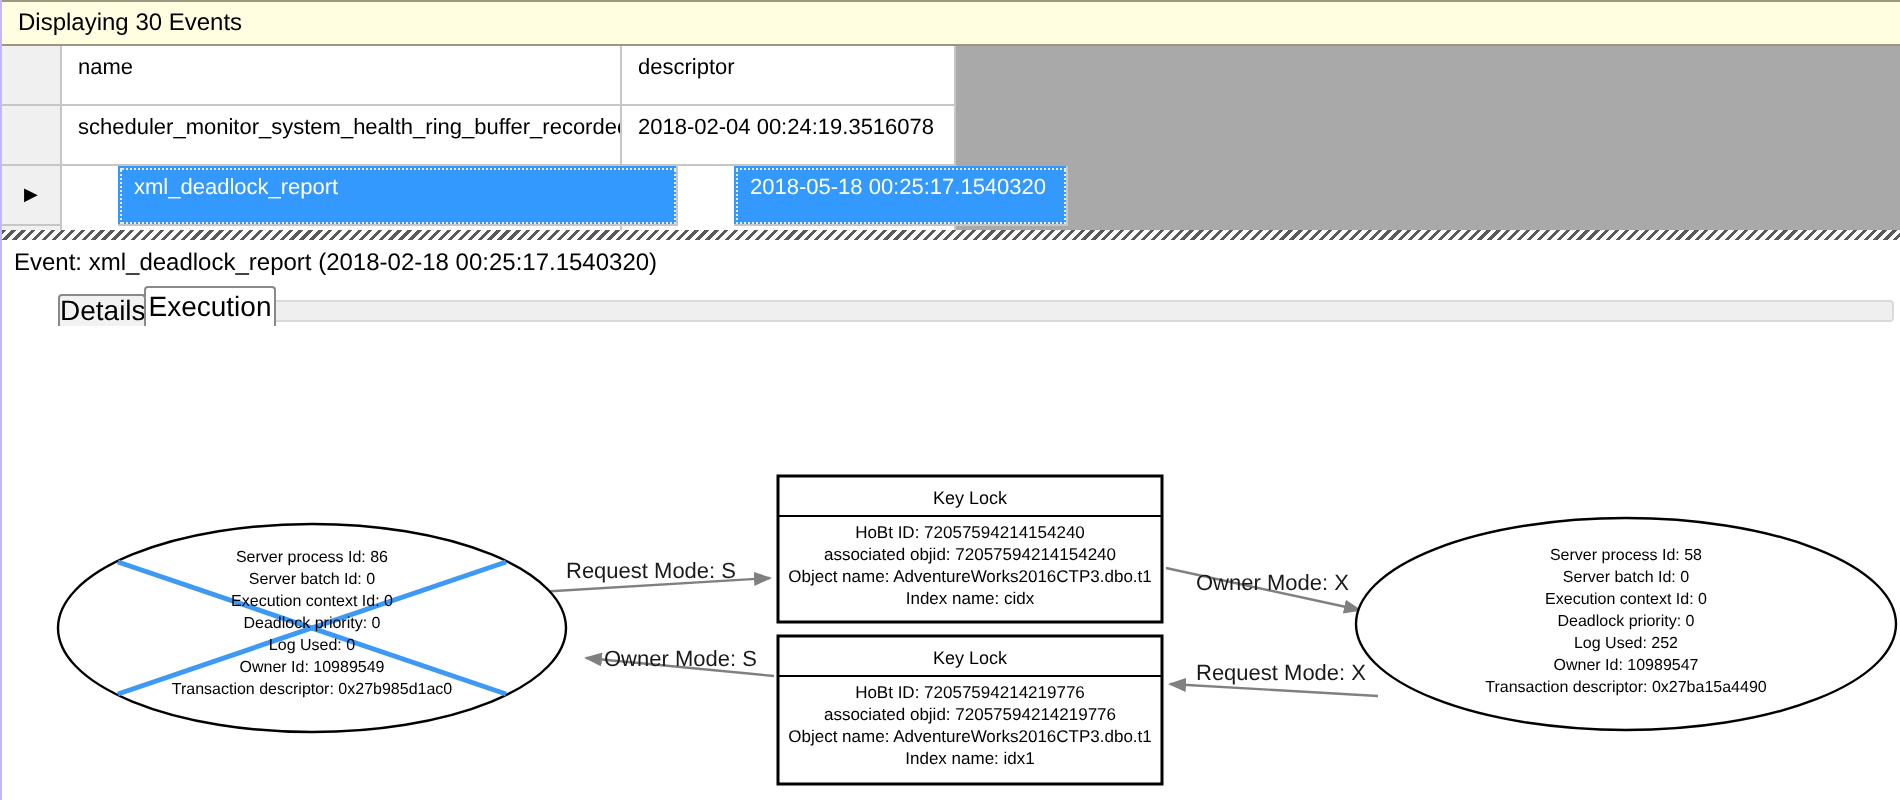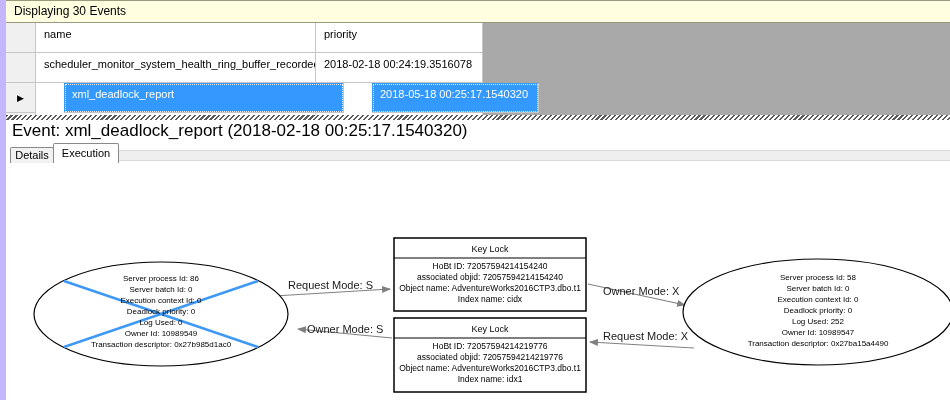--- a/index.html
+++ b/index.html
@@ -1,19 +1,19 @@
 <!DOCTYPE html>
 <html><head>
 <meta charset="utf-8">
 <style>
   * { box-sizing: border-box; margin: 0; padding: 0; }
   body { font-family: "Liberation Sans", "DejaVu Sans", sans-serif; background: #fff; }
   .screen {
     position: relative; width: 950px; height: 400px; overflow: hidden;
-    background: #fff; border-left: 6px solid #c4b5fd;
+    background: #fff; border-left: 1px solid #c4b5fd;
   }
   
   .titlebar {
     position: absolute; left: 0; top: 0; width: 950px; height: 23px;
     background: #fffee1; border: 1px solid #9b9880; border-left: none;
     font-size: 12px; color: #000; line-height: 21px; padding-left: 8px;
   }
   
   .gridwrap { position: absolute; left: 0; top: 23px; width: 950px; height: 92px; background: #a9a9a9; }
   .grid { position: absolute; left: 0; top: 0; width: 477px; height: 92px; background: #fff; font-size: 11px; }
@@ -41,28 +41,28 @@
   }
   
   .squiggle {
     position: absolute; left: 0; top: 115px; width: 950px; height: 5px;
     background:
       repeating-linear-gradient(135deg, #5a5a5a 0, #5a5a5a 1.5px, #ffffff 1.5px, #ffffff 3.5px);
   }
   
   .eventbar {
     position: absolute; left: 0; top: 120px; width: 919px; height: 22px;
-    background: #fff; font-size: 17px; color: #000; line-height: 22px; padding-left: 6px;
+    background: #fff; font-size: 12px; color: #000; line-height: 22px; padding-left: 6px;
   }
   
   .tabstrip { position: absolute; left: 0; top: 142px; width: 950px; height: 21px; background: #fff; }
   .tab {
-    position: absolute; font-size: 11px; color: #000; text-align: center;
+    position: absolute; font-size: 14px; color: #000; text-align: center;
     border: 1px solid #898989; border-bottom: none;
-    border-radius: 2px 2px 0 0; background: #f2f2f2;
+    border-radius: 2px 2px 0 0; background: #f2f2f2; margin-left: 24px;
   }
   .tab.inactive { left: 4px; top: 5px; height: 16px; width: 44px; line-height: 15px; }
   .tab.active  { left: 47px; top: 1px; height: 20px; width: 66px; line-height: 19px; background: #fff; z-index: 2; }
   .tabfiller {
     position: absolute; left: 112px; top: 8px; width: 834px; height: 11px;
     background: #efefef; border: 1px solid #dadada; border-radius: 2px;
   }
   
   .graph { position: absolute; left: 0; top: 163px; width: 950px; height: 237px; background: #fff; }
   svg text { font-family: "Liberation Sans", "DejaVu Sans", sans-serif; fill: #000; }
@@ -76,26 +76,26 @@
 
 <div class="screen">
 
   <div class="titlebar">Displaying 30 Events</div>
 
   <div class="gridwrap">
     <div class="grid">
       <div class="grow header">
         <div class="rowhdr"></div>
         <div class="cell-name">name</div>
-        <div class="cell-ts">priority</div>
+        <div class="cell-ts">descriptor</div>
       </div>
       <div class="grow">
         <div class="rowhdr"></div>
         <div class="cell-name">scheduler_monitor_system_health_ring_buffer_recorded</div>
-        <div class="cell-ts">2018-02-18 00:24:19.3516078</div>
+        <div class="cell-ts">2018-02-04 00:24:19.3516078</div>
       </div>
       <div class="grow sel">
         <div class="rowhdr">▶</div>
         <div class="cell-name">xml_deadlock_report</div>
         <div class="cell-ts">2018-05-18 00:25:17.1540320</div>
       </div>
       <div class="grow">
         <div class="rowhdr"></div>
         <div class="cell-name">scheduler_monitor_system_health_ring_buffer_recorded</div>
         <div class="cell-ts">2018-02-08 00:25:19.5276859</div>

